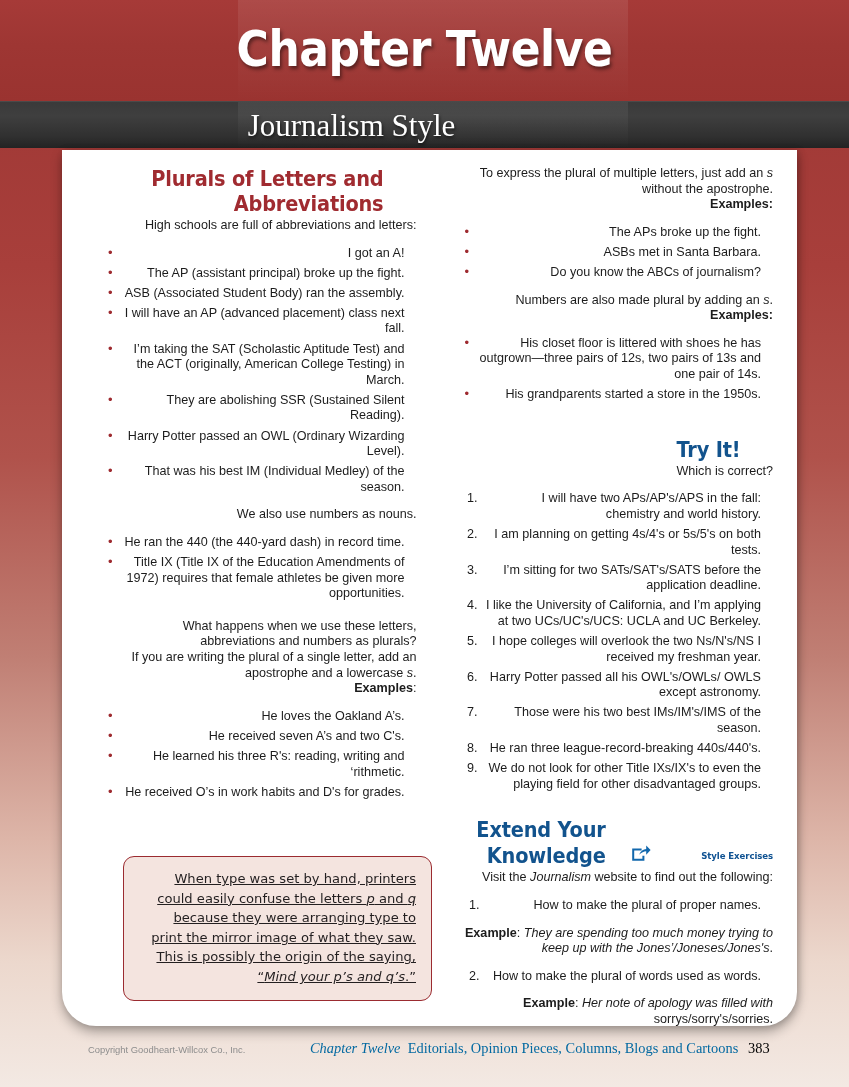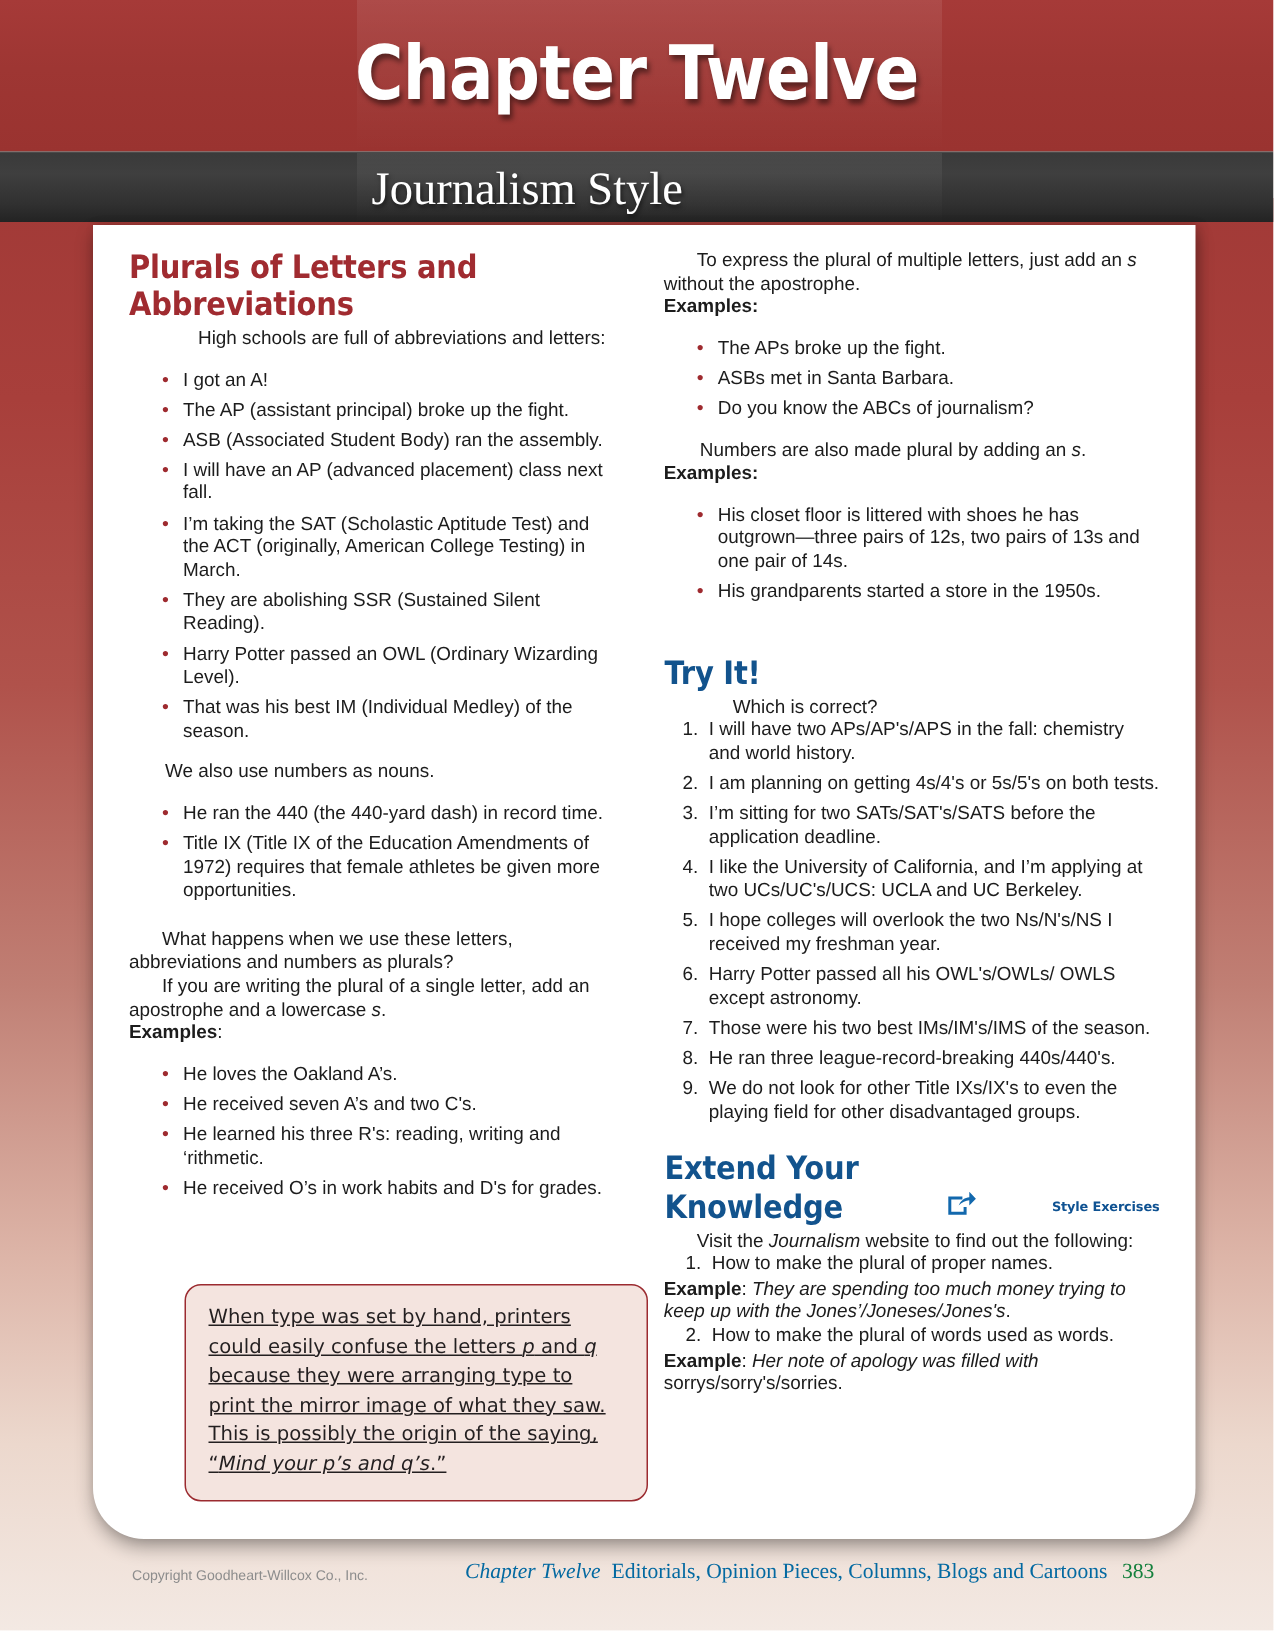--- a/index.html
+++ b/index.html
@@ -85,21 +85,21 @@
     border-bottom-left-radius: 34px;
     border-bottom-right-radius: 34px;
     box-shadow: 0 6px 12px rgba(0,0,0,0.30), 2px 0 7px rgba(0,0,0,0.16);
   }
   .sheet-inner {
     position: absolute;
     left: 24px; top: 16px; right: 24px; bottom: 12px;
     display: flex;
     gap: 26px;
   }
-  .col { width: 344px; position: relative; }
+  .col { width: 344px; position: relative; text-align: right; }
 
   
   .h-red {
     font-family: "DejaVu Sans", sans-serif;
     font-weight: bold;
     font-size: 21.5px;
     line-height: 25px;
     color: #a02b30;
     transform: scaleX(0.9);
     transform-origin: left center;
@@ -141,21 +141,21 @@
     content: "•";
     position: absolute;
     left: 10px; top: -1px;
     color: #9e2a2f;
     font-size: 13px;
   }
   ul.bullets > li.tight { margin-bottom: 0; }
 
   ol.nums {
     list-style: none;
-    margin: 0; padding: 0;
+    margin: 12px; padding: 0;
     counter-reset: n;
   }
   ol.nums > li {
     position: relative;
     padding-left: 30px;
     margin-bottom: 4.5px;
     counter-increment: n;
   }
   ol.nums > li::before {
     content: counter(n) ".";
@@ -235,21 +235,21 @@
     font-size: 14.4px;
     color: #0369a1;
     white-space: nowrap;
   }
   .folio .ch { font-style: italic; }
   .pagenum {
     position: absolute;
     left: 748px; top: 0;
     font-family: "Liberation Serif", serif;
     font-size: 14.4px;
-    color: #15803d;
+    color: #000000;
   }
 </style>
 </head>
 <body>
 
 <div class="page-bg"></div>
 <div class="side-band"></div>
 
 <div class="chapter-banner">
   <div class="chapter-title">Chapter Twelve</div>

